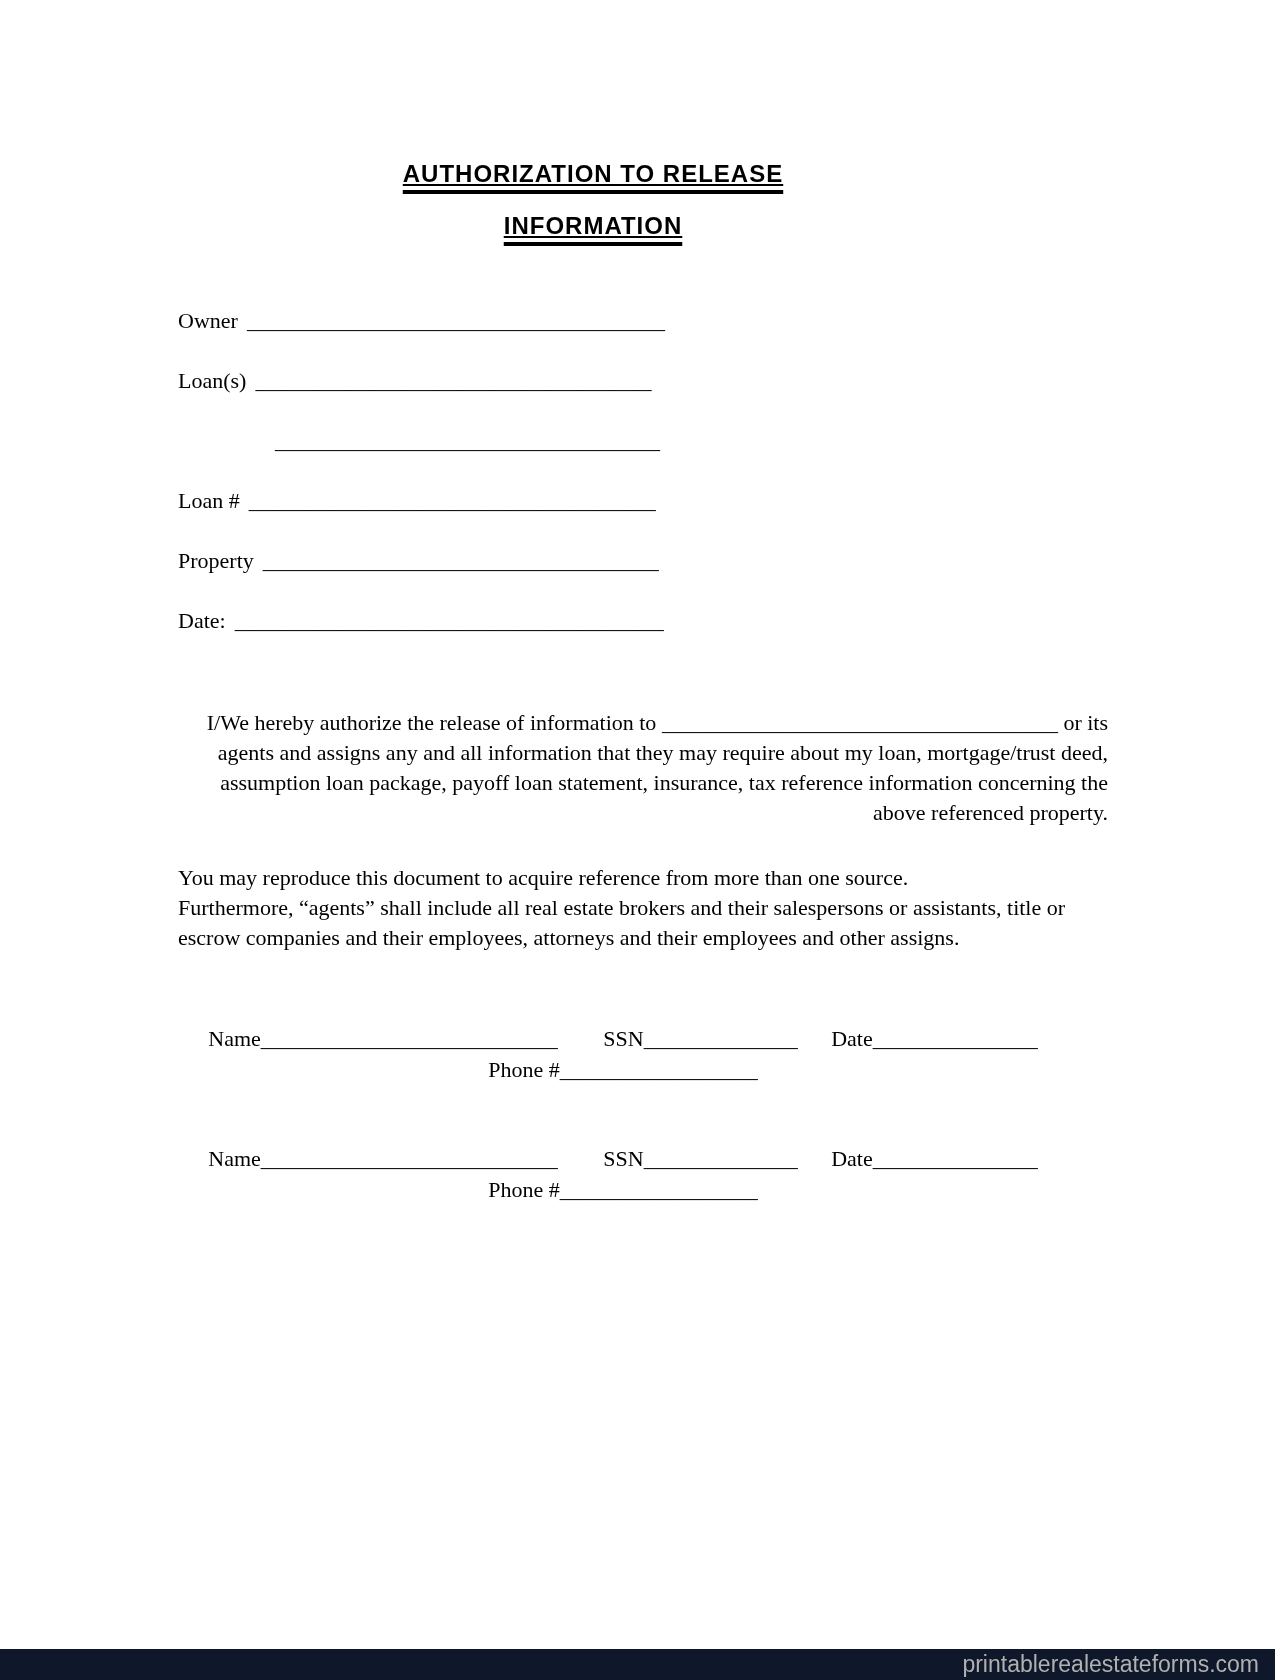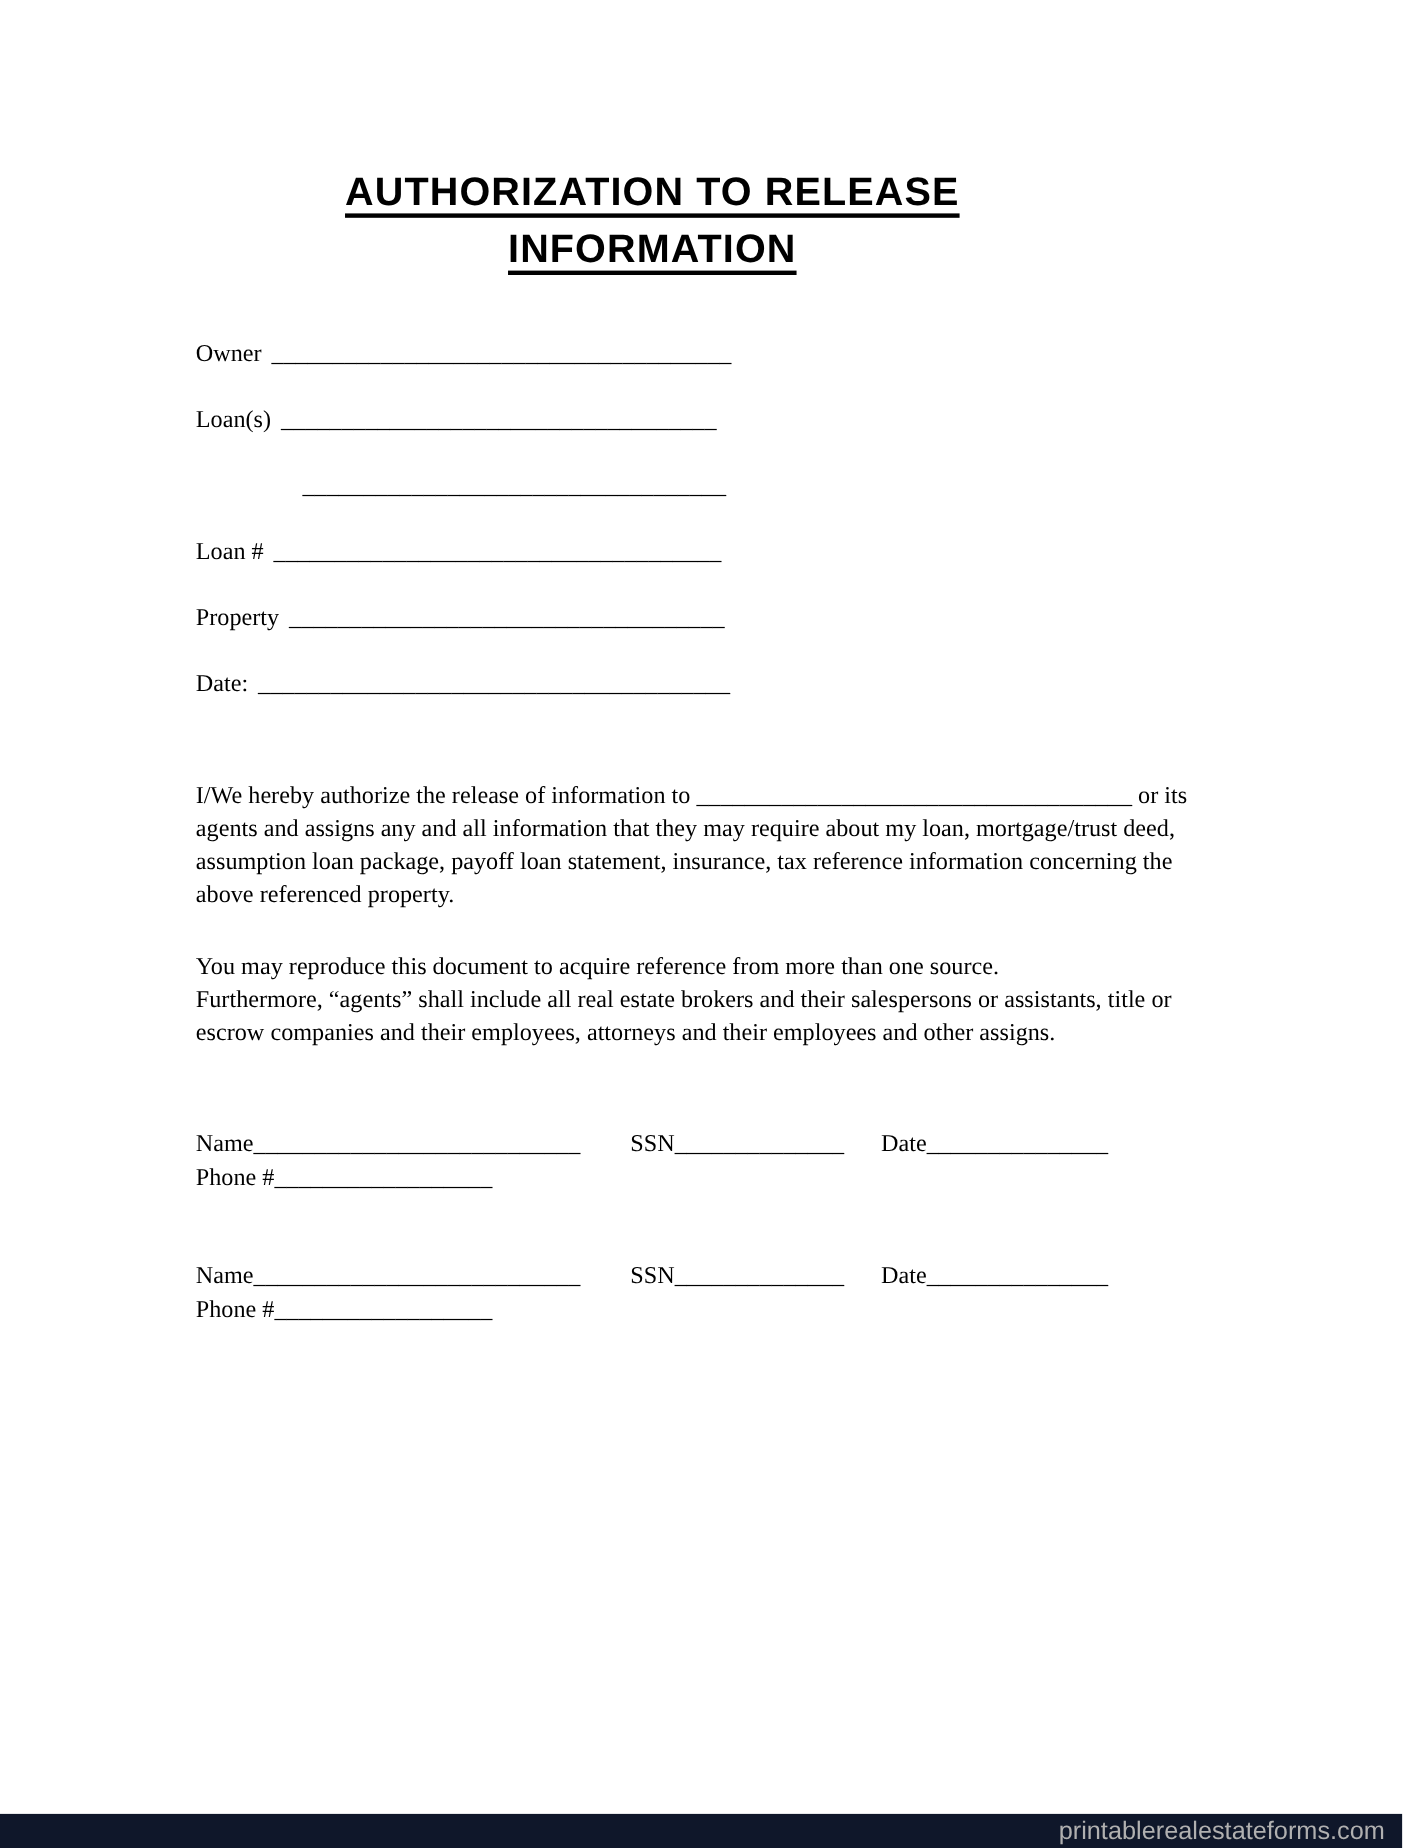--- a/index.html
+++ b/index.html
@@ -16,50 +16,51 @@
     padding: 148px 0 0 178px;
     width: 930px;
     font-family: "Liberation Serif", "DejaVu Serif", serif;
     font-size: 22px;
   }
   h1.doc-title {
     width: 830px;
     margin: 0;
     font-family: "Liberation Sans", "DejaVu Sans", sans-serif;
     font-weight: bold;
-    font-size: 36px;
+    font-size: 24px;
     line-height: 52px;
     letter-spacing: 1px;
     text-align: center;
     color: #000;
+    text-decoration: underline;
   }
   h1.doc-title .tline {
     text-decoration: underline;
     text-decoration-thickness: 4px;
     text-underline-offset: 8px;
   }
   .fields { margin-top: 56px; }
   .field-row {
     line-height: 25px;
     margin-bottom: 35px;
     white-space: nowrap;
   }
   .field-row .flabel { margin-right: 9px; }
   .field-row.indent { padding-left: 88px; margin-top: 10px; }
   .para {
     width: 930px;
     margin: 0;
     line-height: 30px;
     margin-top: 35px;
   }
-  .para.first { margin-top: 75px; }
+  .para.first { margin-top: 75px; text-align: right; }
   .closing { margin: 88px 0 0 0; line-height: 30px; }
   .sig-block { margin-top: 58px; }
   .sig-block.first { margin-top: 70px; }
-  .sig-row { line-height: 31px; white-space: nowrap; }
+  .sig-row { line-height: 31px; white-space: nowrap; text-align: center; }
   .sig-item { margin-right: 40px; }
   .sig-item.ssn { margin-right: 28px; }
   .footer-bar {
     position: absolute;
     left: 0; right: 0; bottom: 0;
     height: 31px;
     line-height: 31px;
     background: #0f172a;
     text-align: right;
     padding-right: 16px;

